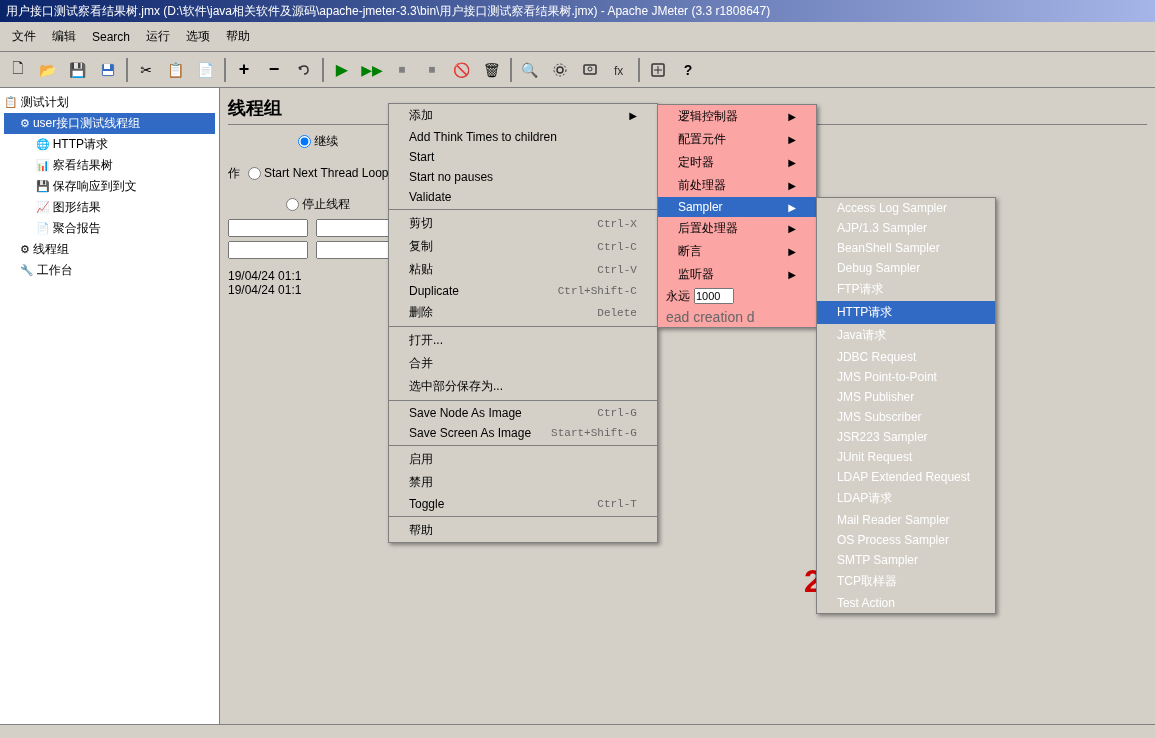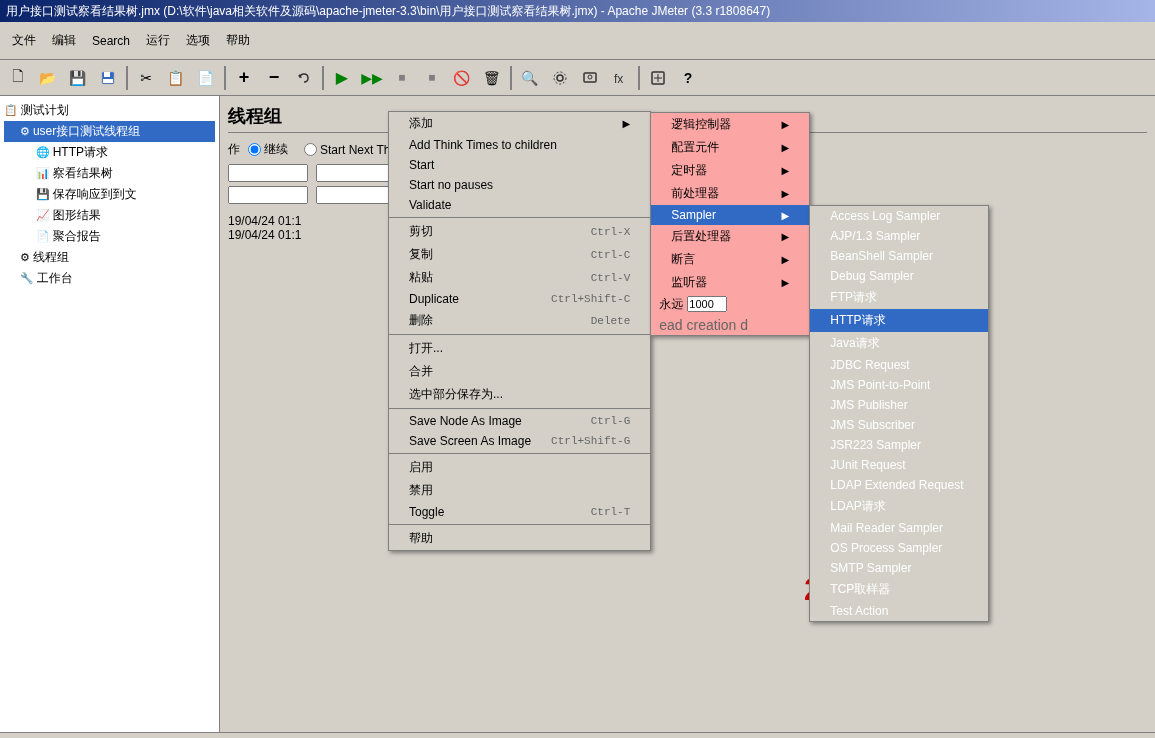--- a/index.html
+++ b/index.html
@@ -16,21 +16,21 @@
       align-items: center;
     }
 
     
     #menubar {
       background: #d4d0c8;
       border-bottom: 1px solid #808080;
       display: flex;
       align-items: center;
       padding: 0 4px;
-      height: 38px;
+      height: 30px;
     }
     .menu-item {
       padding: 2px 8px;
       cursor: pointer;
       font-size: 12px;
     }
 
     
     #toolbar {
       background: #d4d0c8;
@@ -135,20 +135,21 @@
       min-width: 180px;
       z-index: 102;
     }
 
     
     .radio-group {
       display: flex;
       align-items: center;
       gap: 16px;
       font-size: 12px;
+      flex-direction: column;
     }
     .radio-opt { display: flex; align-items: center; gap: 3px; }
 
     
     .big-label {
       position: absolute;
       bottom: 120px;
       right: 200px;
       font-size: 32px;
       font-weight: bold;
@@ -482,21 +483,21 @@
       <div class="ctx-menu-item">
         <span>选中部分保存为...</span>
       </div>
       <div class="ctx-menu-sep"></div>
       <div class="ctx-menu-item">
         <span>Save Node As Image</span>
         <span class="ctx-menu-shortcut">Ctrl-G</span>
       </div>
       <div class="ctx-menu-item">
         <span>Save Screen As Image</span>
-        <span class="ctx-menu-shortcut">Ctrl+Shift-G</span>
+        <span class="ctx-menu-shortcut">Start+Shift-G</span>
       </div>
       <div class="ctx-menu-sep"></div>
       <div class="ctx-menu-item">
         <span>启用</span>
       </div>
       <div class="ctx-menu-item">
         <span>禁用</span>
       </div>
       <div class="ctx-menu-item">
         <span>Toggle</span>

